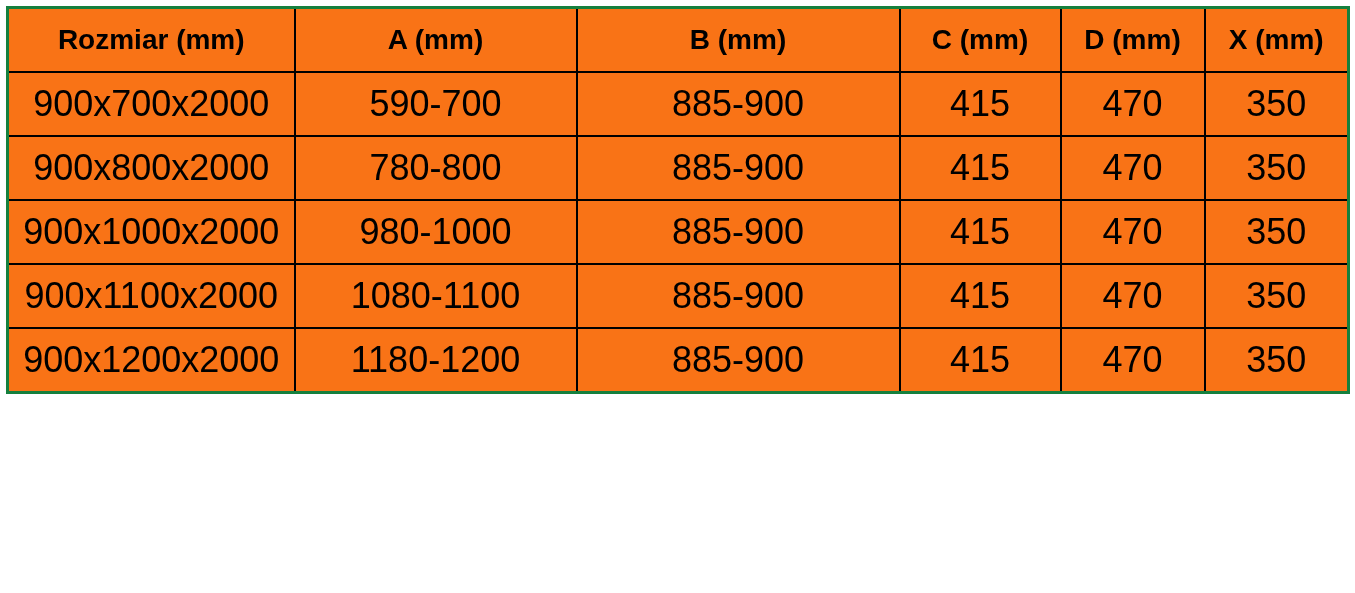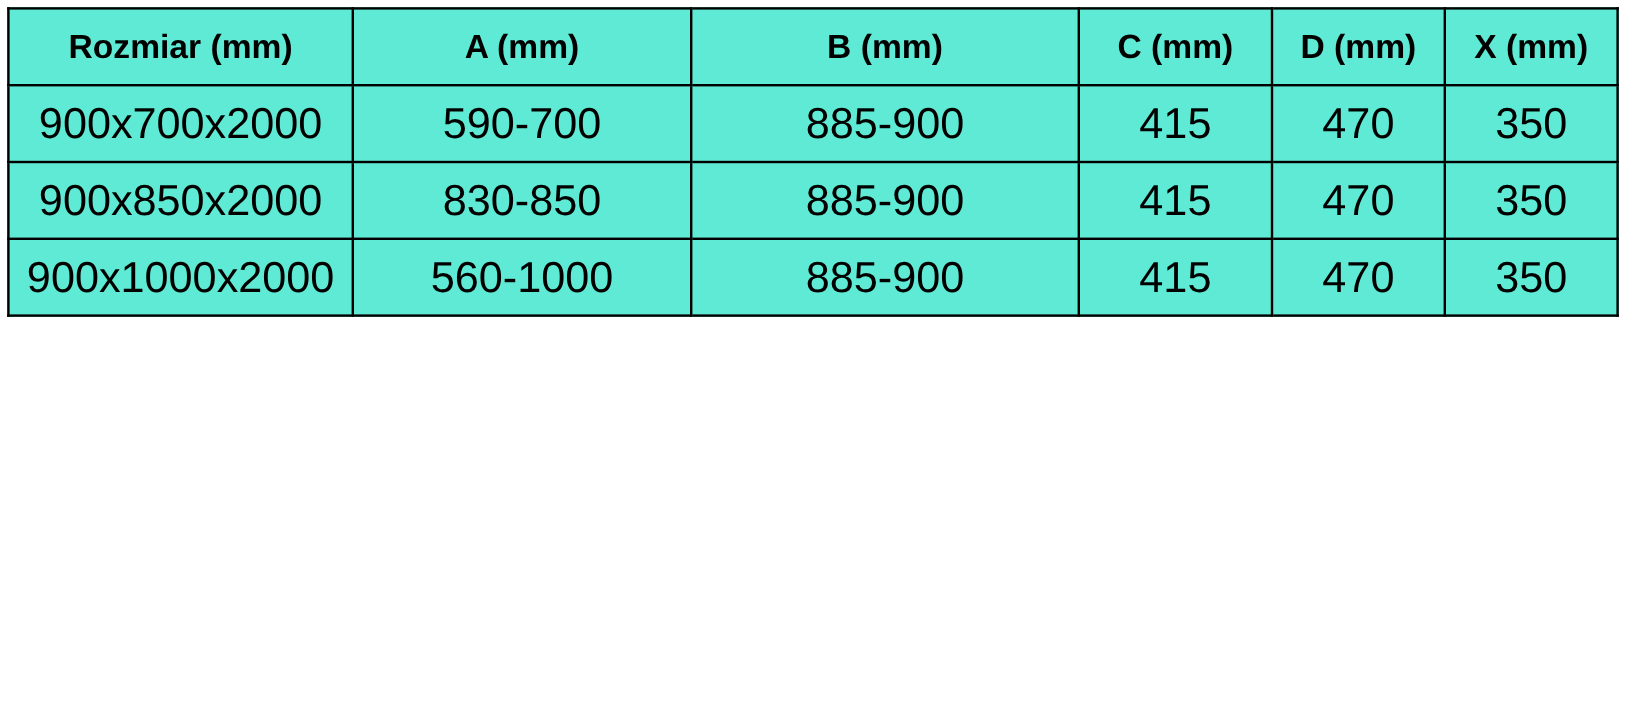--- a/index.html
+++ b/index.html
@@ -16,22 +16,22 @@
   }
   .spec-table-wrap {
     position: absolute;
     left: 6px;
     top: 6px;
   }
   table.spec-table {
     border-collapse: collapse;
     table-layout: fixed;
     width: 1341px;
-    background: #5eead4;
-    border: 1px solid #15803d;
+    background: #f97316;
+    border: 3px solid #15803d;
   }
   table.spec-table th,
   table.spec-table td {
     border: 2px solid #000000;
     height: 62px;
     text-align: center;
     vertical-align: middle;
     padding: 0;
     font-size: 36px;
     line-height: 1;
@@ -75,30 +75,46 @@
     <tbody>
         <tr>
           <td>900x700x2000</td>
           <td>590-700</td>
           <td>885-900</td>
           <td>415</td>
           <td>470</td>
           <td>350</td>
         </tr>
         <tr>
-          <td>900x850x2000</td>
-          <td>830-850</td>
+          <td>900x800x2000</td>
+          <td>780-800</td>
           <td>885-900</td>
           <td>415</td>
           <td>470</td>
           <td>350</td>
         </tr>
         <tr>
           <td>900x1000x2000</td>
-          <td>560-1000</td>
+          <td>980-1000</td>
+          <td>885-900</td>
+          <td>415</td>
+          <td>470</td>
+          <td>350</td>
+        </tr>
+        <tr>
+          <td>900x1100x2000</td>
+          <td>1080-1100</td>
+          <td>885-900</td>
+          <td>415</td>
+          <td>470</td>
+          <td>350</td>
+        </tr>
+        <tr>
+          <td>900x1200x2000</td>
+          <td>1180-1200</td>
           <td>885-900</td>
           <td>415</td>
           <td>470</td>
           <td>350</td>
         </tr>
       </tbody>
   </table>
 </div>
 
 </body></html>

